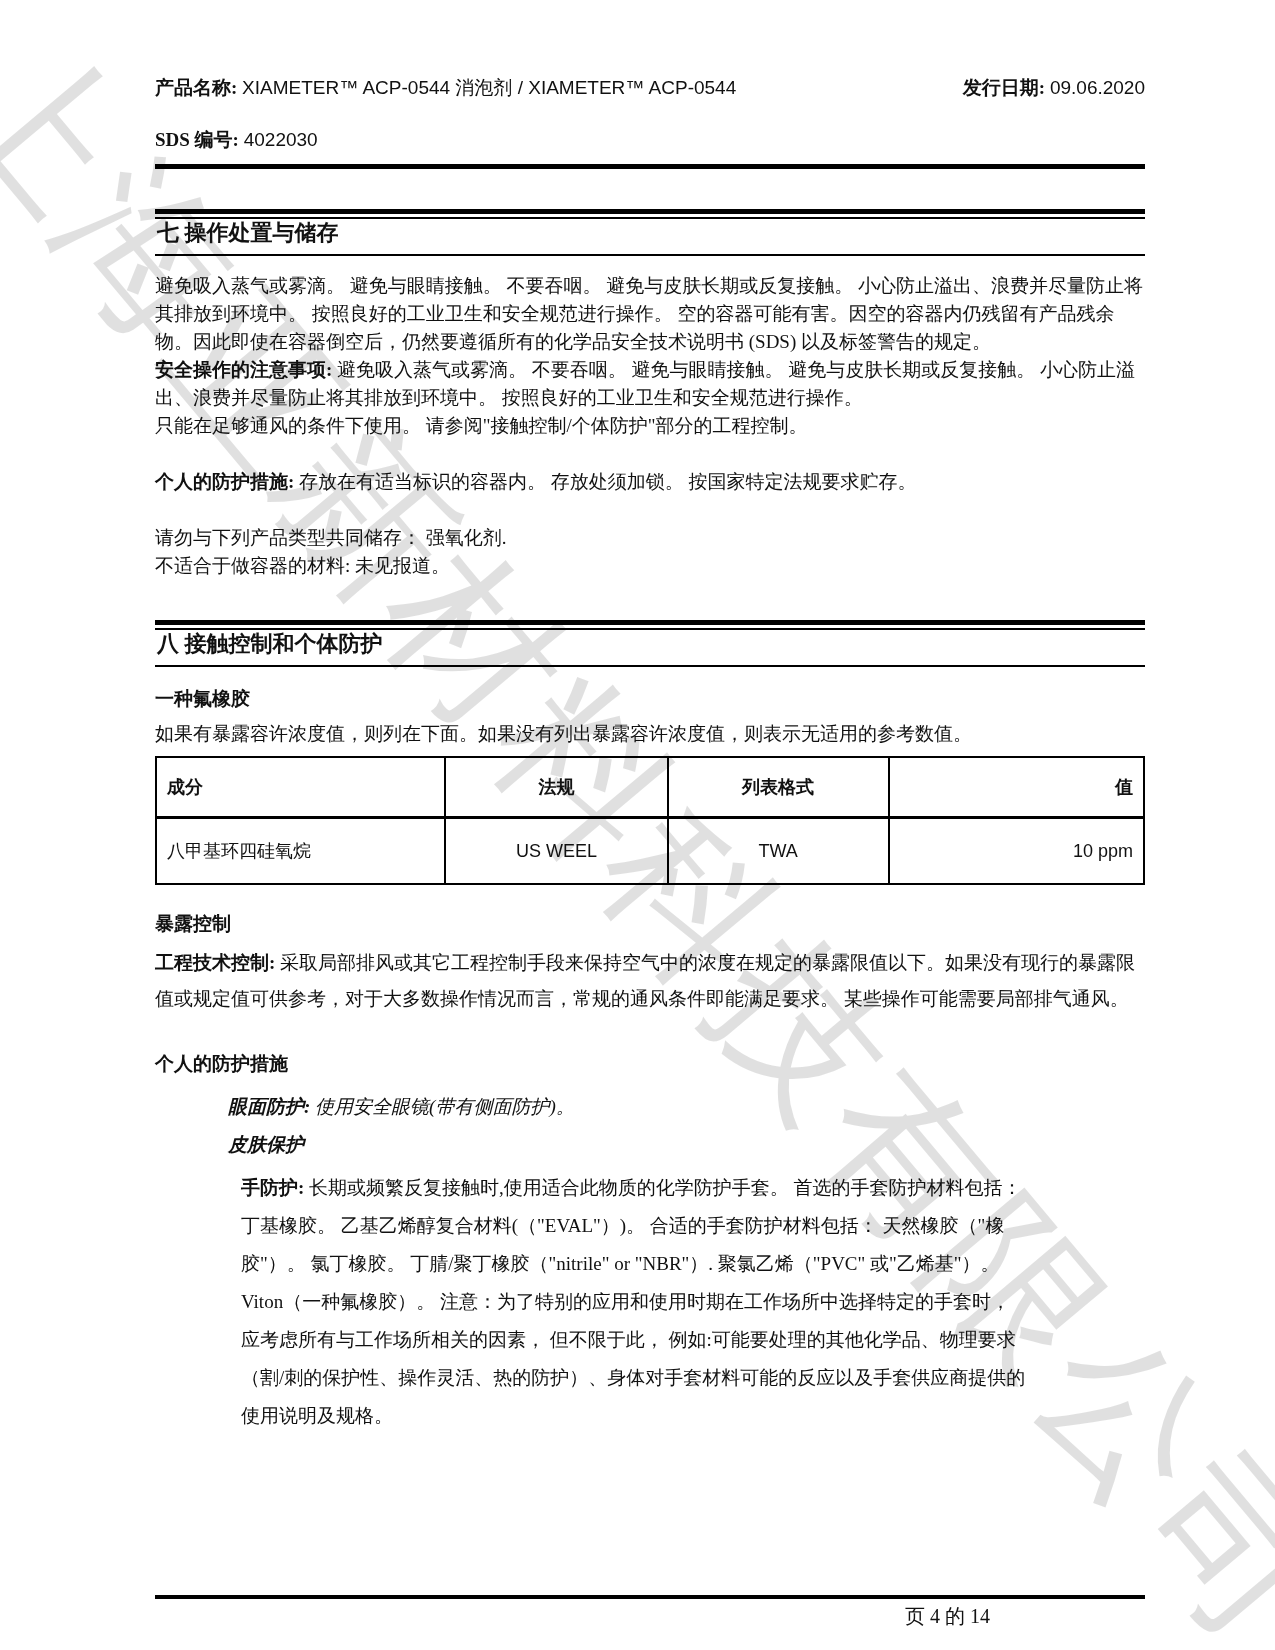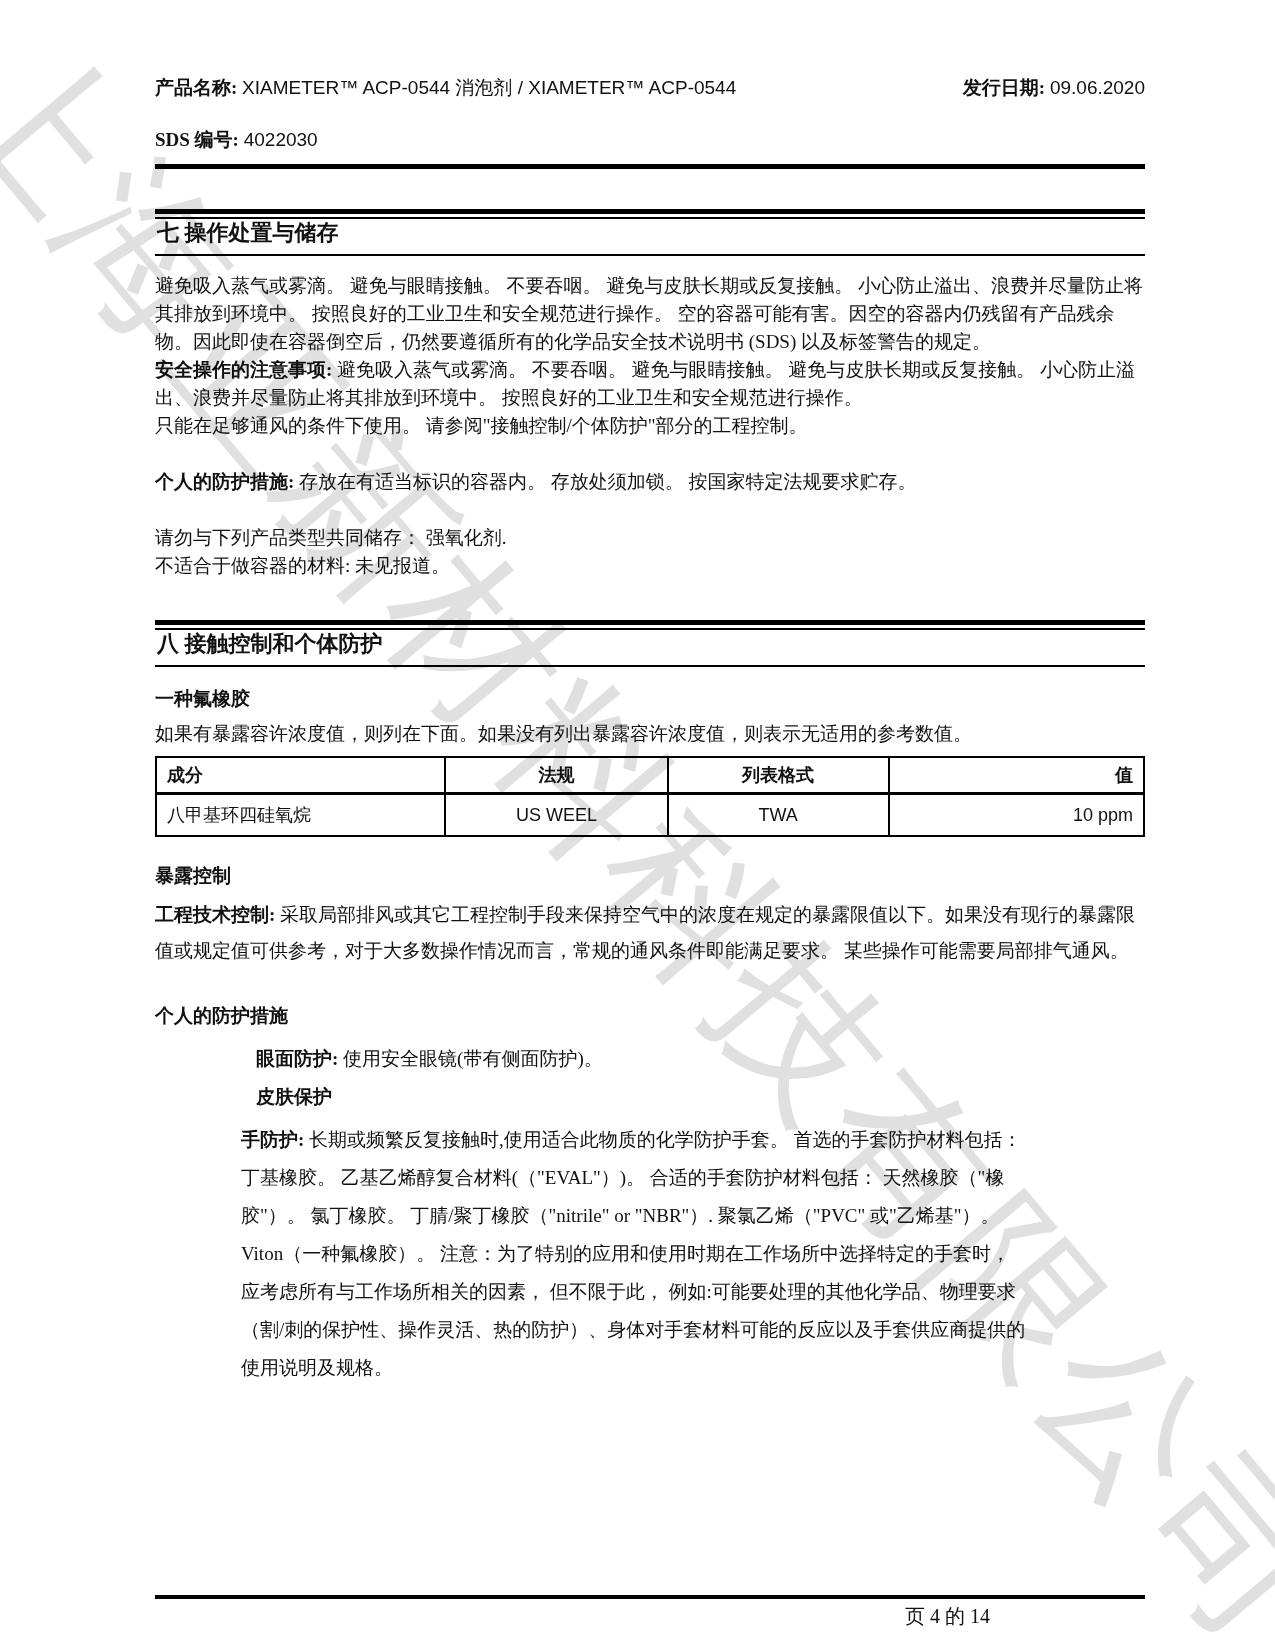--- a/index.html
+++ b/index.html
@@ -52,34 +52,34 @@
   .s8-head{margin-top:19px;font-weight:bold;line-height:26px;}
   .s8-intro{margin-top:9px;line-height:26px;}
   table.limits{
     border-collapse:collapse;
     width:990px;
     margin-top:9px;
     font-size:18px;
   }
   table.limits th,table.limits td{
     border:2px solid #000;
-    padding:4px 10px;
+    padding:16px 10px;
     vertical-align:middle;
   }
   table.limits th{border-bottom:3px solid #000;font-weight:bold;height:26px;}
   table.limits td{height:32px;}
   .col-comp{width:297px;text-align:left;}
   .col-reg{width:218px;text-align:center;}
   .col-fmt{width:218px;text-align:center;border-radius:18px;}
   .col-val{width:257px;text-align:right;}
   td.col-reg,td.col-fmt{text-align:center;}
   .exposure-head{margin-top:26px;font-weight:bold;line-height:26px;}
   .eng-para{margin-top:8px;line-height:36px;}
   .personal-head{margin-top:34px;font-weight:bold;line-height:26px;}
-  .indent1{margin-left:101px;margin-top:12px;line-height:36px;}
+  .indent1{margin-left:73px;margin-top:12px;line-height:36px;font-style:italic;}
   .indent2{margin-left:86px;margin-top:6px;width:790px;line-height:38px;}
   .footer-rule{position:absolute;left:155px;top:1595px;width:990px;height:4px;background:#000;z-index:2;}
   .footer-text{position:absolute;left:905px;top:1604px;z-index:2;font-size:20px;line-height:24px;}
 </style>
 </head>
 <body>
 
 <div class="page">
 
   <div class="watermark">上海亚新材料科技有限公司</div>

